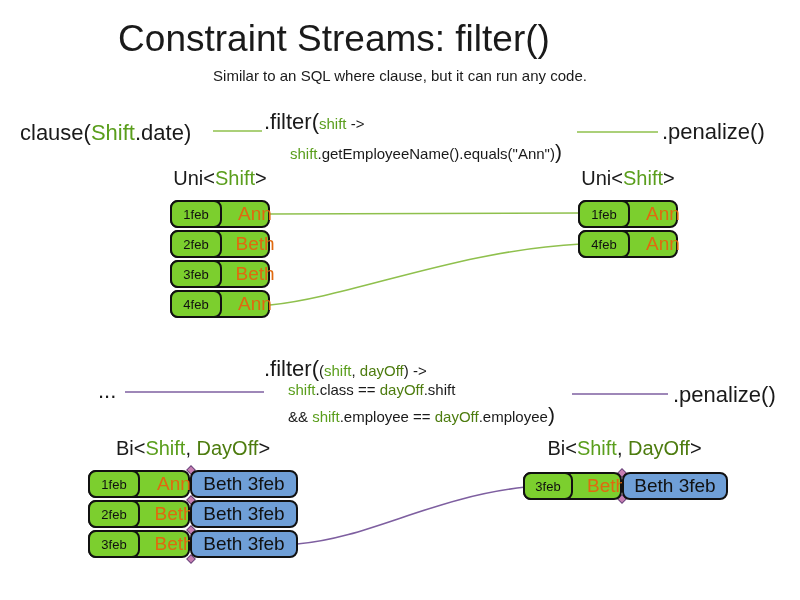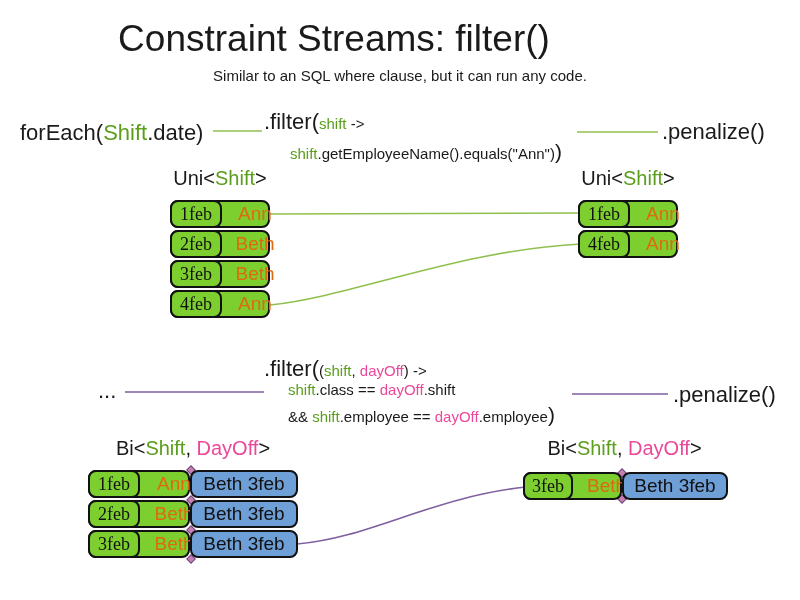--- a/index.html
+++ b/index.html
@@ -10,32 +10,32 @@
   }
   .abs { position:absolute; white-space:nowrap; line-height:1.15; }
   .center { text-align:center; }
   .title { font-size:37px; }
   .subtitle { font-size:15px; }
   .code-lg { font-size:22px; }
   .code-sm { font-size:15px; }
   .bigparen { font-size:21px; }
   .label { font-size:20px; }
   .green  { color:#5a9e1c;margin-top:22px; }
-  .blue   { color:#ec4899;margin-top:47px; }
+  .blue   { color:#4d7c0f;margin-top:47px; }
   .orange { color:#e0690f;padding-left:20px; }
   .svg-layer { position:absolute; left:0; top:0; pointer-events:none; }
   .row-box {
     position:absolute; height:28px; box-sizing:border-box;
     background:#7ccf2e; border:2px solid #111; border-radius:8px;
   }
   .date-box {
     position:absolute; left:-2px; top:-2px; bottom:-2px; box-sizing:border-box;
     background:#7ccf2e; border:2px solid #111; border-radius:8px;
     display:flex; align-items:center; justify-content:center;
-    font-size:18px; color:#111;font-family:Liberation Serif, serif;
+    font-size:13px; color:#111;
   }
   .name-span {
     position:absolute; top:0; bottom:0;
     display:flex; align-items:center; justify-content:center;
     font-size:19px;
   }
   .blue-box {
     position:absolute; height:28px; box-sizing:border-box;
     background:#6f9fd7; border:2px solid #111; border-radius:8px;
     display:flex; align-items:center; justify-content:center;
@@ -59,21 +59,21 @@
     <rect x="188" y="527" width="6" height="6" transform="rotate(45 191 530)"></rect>
     <rect x="188" y="556" width="6" height="6" transform="rotate(45 191 559)"></rect>
     <rect x="619" y="470" width="6" height="6" transform="rotate(45 622 473)"></rect>
     <rect x="619" y="496" width="6" height="6" transform="rotate(45 622 499)"></rect>
   </g>
 </svg>
 
 <div class="abs title center" style="left:0; top:18px; width:668px">Constraint Streams: filter()</div>
 <div class="abs subtitle center" style="left:0; top:67px; width:800px">Similar to an SQL where clause, but it can run any code.</div>
 
-<div class="abs code-lg" style="left:20px; top:120px"><span>forEach(</span><span class="green">Shift</span><span>.date)</span></div>
+<div class="abs code-lg" style="left:20px; top:120px"><span>clause(</span><span class="green">Shift</span><span>.date)</span></div>
 
 <div class="abs code-lg" style="left:264px; top:109px"><span>.filter(</span><span class="code-sm green">shift</span><span class="code-sm"> -&gt;</span></div>
 
 <div class="abs code-sm" style="left:290px; top:140px"><span class="green">shift</span><span>.getEmployeeName().equals("Ann")</span><span class="bigparen">)</span></div>
 
 <div class="abs code-lg" style="left:662px; top:119px">.penalize()</div>
 
 <div class="abs label center" style="left:168px; top:167px; width:104px"><span>Uni&lt;</span><span class="green">Shift</span><span>&gt;</span></div>
 
 <div class="abs label center" style="left:576px; top:167px; width:104px"><span>Uni&lt;</span><span class="green">Shift</span><span>&gt;</span></div>

